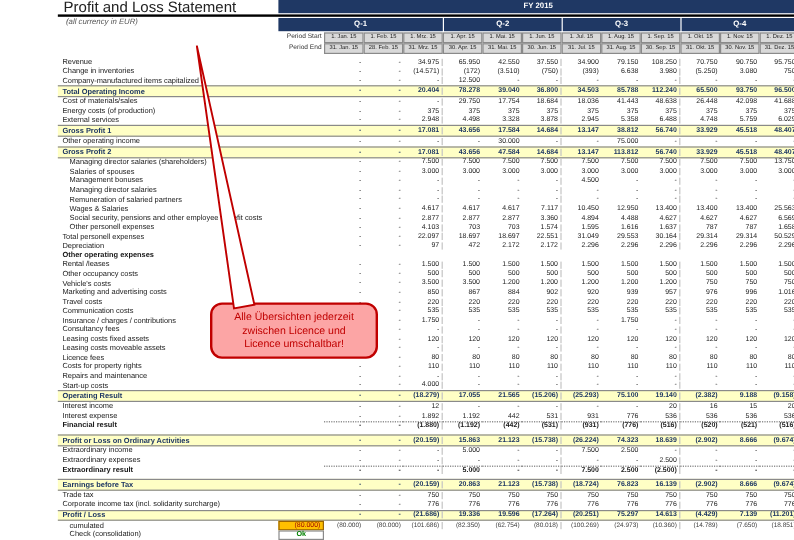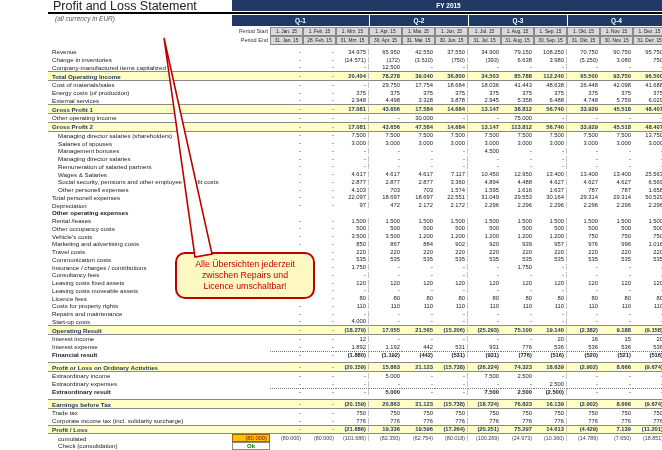--- a/index.html
+++ b/index.html
@@ -40,21 +40,21 @@
   .result .cell,.result .tot{border-top:1px dotted #777;}
   .section .lab{font-weight:bold;}
   .lab-narrow{width:184px;}
   .startcell{width:38px;box-sizing:border-box;text-align:right;padding-right:2px;font-size:5.8px;
              background:#FFC000;border:0.5px solid #9C6500;color:#9C0006;}
   .okcell{width:38px;box-sizing:border-box;text-align:center;font-size:6px;font-weight:bold;
           background:#fff;border:0.5px solid #8a8a8a;color:#008000;}
   .cumrow .cell,.cumrow .tot{color:#404040;font-size:5.4px;}
   .filler{flex:1;}
   
-  .callout{position:absolute;left:127px;top:252px;width:130px;z-index:5;background:#fef9c3;
+  .callout{position:absolute;left:127px;top:252px;width:130px;z-index:5;background:#fca5a5;
            border:2px solid #C00000;border-radius:10px;padding:5px 3px;text-align:center;
            color:#C00000;font-size:8.8px;line-height:1.25;}
   .tail{position:absolute;left:0;top:0;width:662px;height:450px;pointer-events:none;z-index:6;}
 </style>
 </head>
 <body>
 
 <div class="sheet">
 
   <div class="title">Profit and Loss Statement</div>
@@ -929,16 +929,16 @@
         <div class="okcell">Ok</div>
         <div class="filler"></div>
       </div>
     </div>
 
   <svg class="tail">
     <polygon points="116,38 147,257 164,254" fill="#ffffff" stroke="#C00000" stroke-width="1.6"></polygon>
   </svg>
   <div class="callout">
     <span>Alle Übersichten jederzeit</span><br>
-    <span>zwischen Repairs und</span><br>
+    <span>zwischen Licence und</span><br>
     <span>Licence umschaltbar!</span>
   </div>
 </div>
 
 </body></html>

